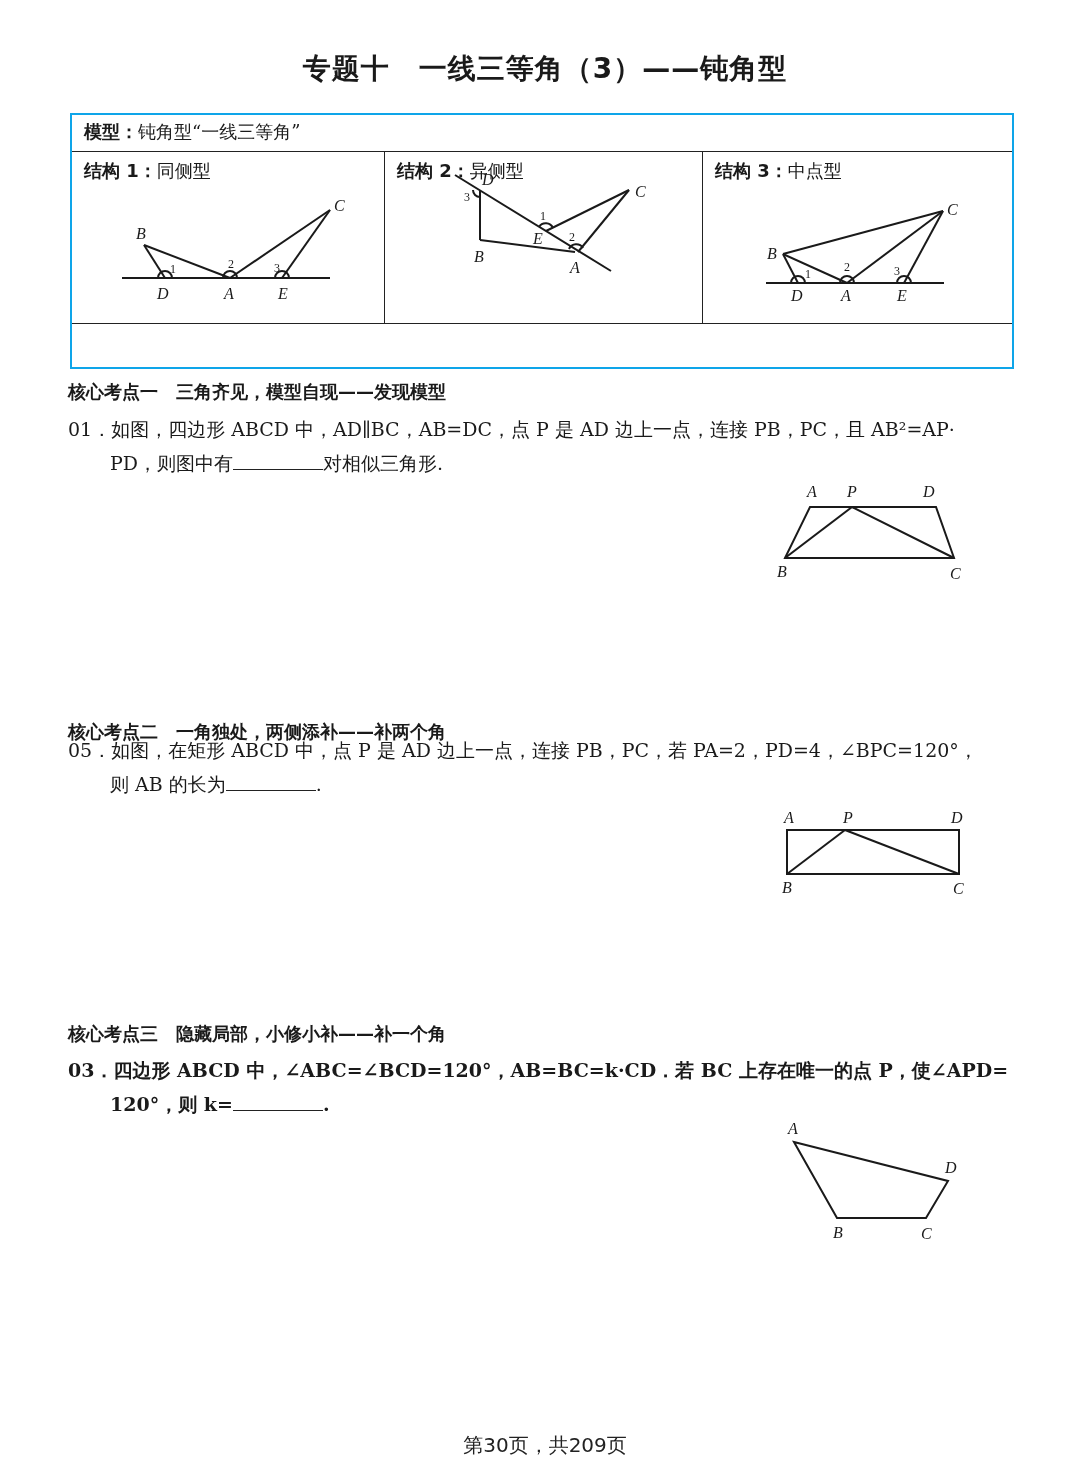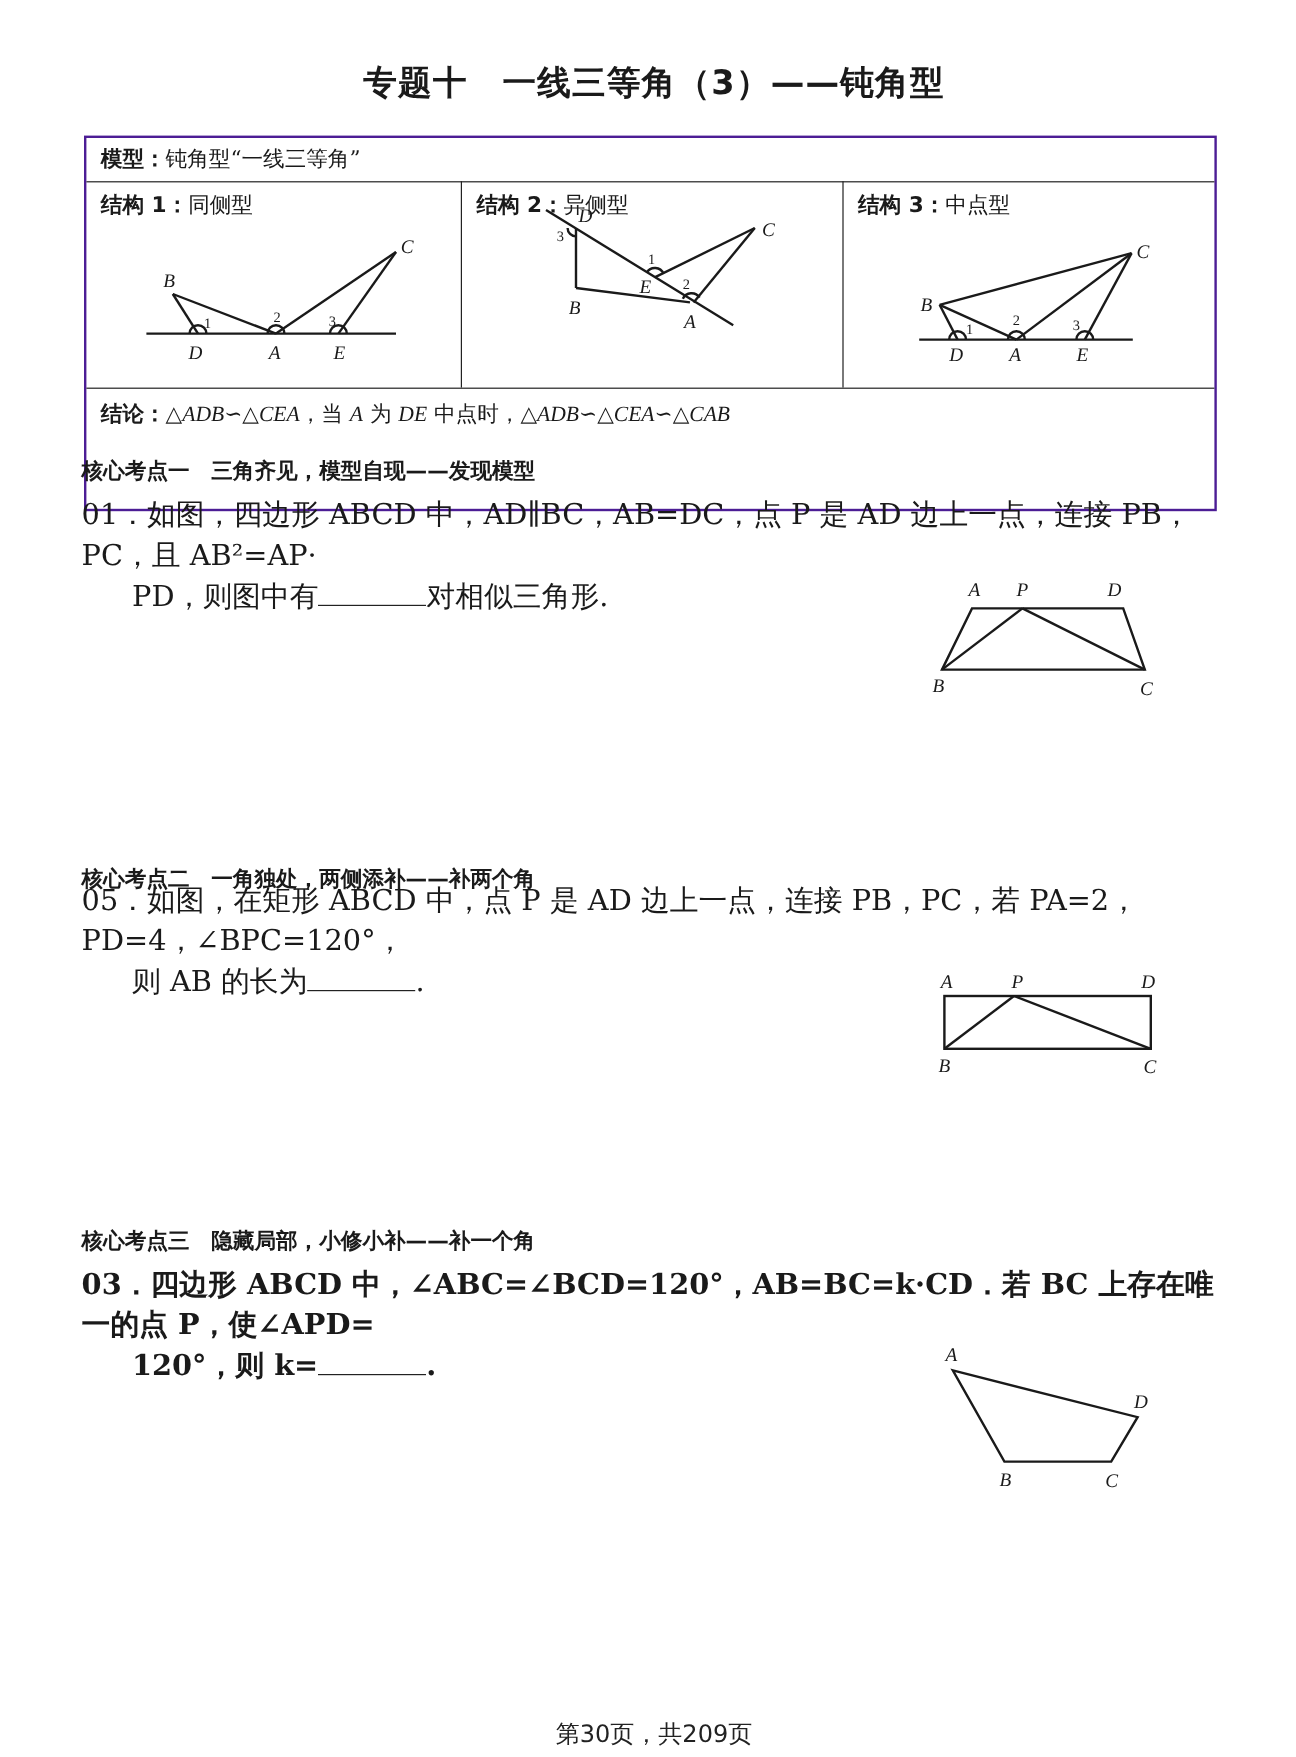--- a/index.html
+++ b/index.html
@@ -1,36 +1,36 @@
 <!DOCTYPE html>
 <html><head>
 <meta charset="utf-8">
 <style>
   html, body { margin:0; padding:0; background:#ffffff; }
   body { width:1080px; height:1464px; position:relative; overflow:hidden; color:#1a1a1a;
          font-family:"DejaVu Serif","Liberation Serif",serif; }
   .abs { position:absolute; }
   .title { left:0; width:1090px; top:50px; text-align:center; font-size:28px; font-weight:bold;
            font-family:"DejaVu Sans","Liberation Sans",sans-serif; letter-spacing:1px; }
-  .model-table { left:70px; top:113px; width:944px; height:313px; border:2px solid #4c1d95; box-sizing:border-box; }
+  .model-table { left:70px; top:113px; width:944px; height:256px; border:2px solid #0ea5e9; box-sizing:border-box; }
   .row-model { position:absolute; left:0; top:0; width:100%; height:36px; border-bottom:1.5px solid #222; }
   .row-model .txt { position:absolute; left:12px; top:5px; font-size:18px; }
   .row-structs { position:absolute; left:0; top:36px; width:100%; height:172px; border-bottom:1.5px solid #222; }
   .cell { position:absolute; top:0; height:100%; box-sizing:border-box; }
   .cell.c1 { left:0; width:313px; border-right:1.5px solid #222; }
   .cell.c2 { left:313px; width:318px; border-right:1.5px solid #222; }
   .cell.c3 { left:631px; width:311px; }
   .cell .hdr { position:absolute; left:12px; top:8px; font-size:18px; }
   .cell svg { position:absolute; left:0; top:0; }
   .row-concl { position:absolute; left:0; top:208px; width:100%; height:42px; }
   .row-concl .txt { position:absolute; left:12px; top:10px; font-size:18px; }
   b.lab { font-family:"DejaVu Sans","Liberation Sans",sans-serif; }
   i.m { font-style:italic; font-family:"Liberation Serif","DejaVu Serif",serif; }
   .section { font-size:18px; font-weight:bold; font-family:"DejaVu Sans","Liberation Sans",sans-serif; left:68px; }
-  .q { font-size:24px; left:68px; width:950px; line-height:34px; }
+  .q { font-size:19px; left:68px; width:950px; line-height:34px; }
   .q .indent { padding-left:42px; }
   .blank { display:inline-block; width:90px; border-bottom:1.5px solid #222; height:18px; vertical-align:baseline; }
   .fig { position:absolute; }
   .fig text, .cell svg text { font-family:"Liberation Serif","DejaVu Serif",serif; font-style:italic; font-size:16px; fill:#1a1a1a; }
   .fig text.n, .cell svg text.n { font-style:normal; font-size:12px; }
   .footer { left:0; width:1090px; top:1432px; text-align:center; font-size:20px; font-family:"DejaVu Sans","Liberation Sans",sans-serif; color:#222; }
 </style>
 </head>
 <body>
 
@@ -105,23 +105,20 @@
         <text x="64" y="108">B</text>
         <text x="88" y="150">D</text>
         <text x="138" y="150">A</text>
         <text x="194" y="150">E</text>
         <text class="n" x="102" y="127">1</text>
         <text class="n" x="141" y="120">2</text>
         <text class="n" x="191" y="124">3</text>
       </svg>
     </div>
   </div>
-  <div class="row-concl">
-    <div class="txt"><b class="lab">结论：</b><i class="m">△ADB∽△CEA</i><span>，当</span> <i class="m">A</i> <span>为</span> <i class="m">DE</i> <span>中点时，</span><i class="m">△ADB∽△CEA∽△CAB</i></div>
-  </div>
 </div>
 
 <div class="abs section" style="top:380px;text-align:right;">核心考点一　三角齐见，模型自现——发现模型</div>
 <div class="abs q" style="top:412px;">
   <div><span>01．</span><span>如图，四边形 ABCD 中，AD∥BC，AB=DC，点 P 是 AD 边上一点，连接 PB，PC，且 AB²=AP·</span></div>
   <div class="indent"><span>PD，则图中有</span><span class="blank"></span><span>对相似三角形.</span></div>
 </div>
 <svg class="fig" style="left:770px;top:478px;" width="210" height="110">
   <g stroke="#1a1a1a" stroke-width="2" fill="none">
     <polygon points="40,29 166,29 184,80 15,80"></polygon>

